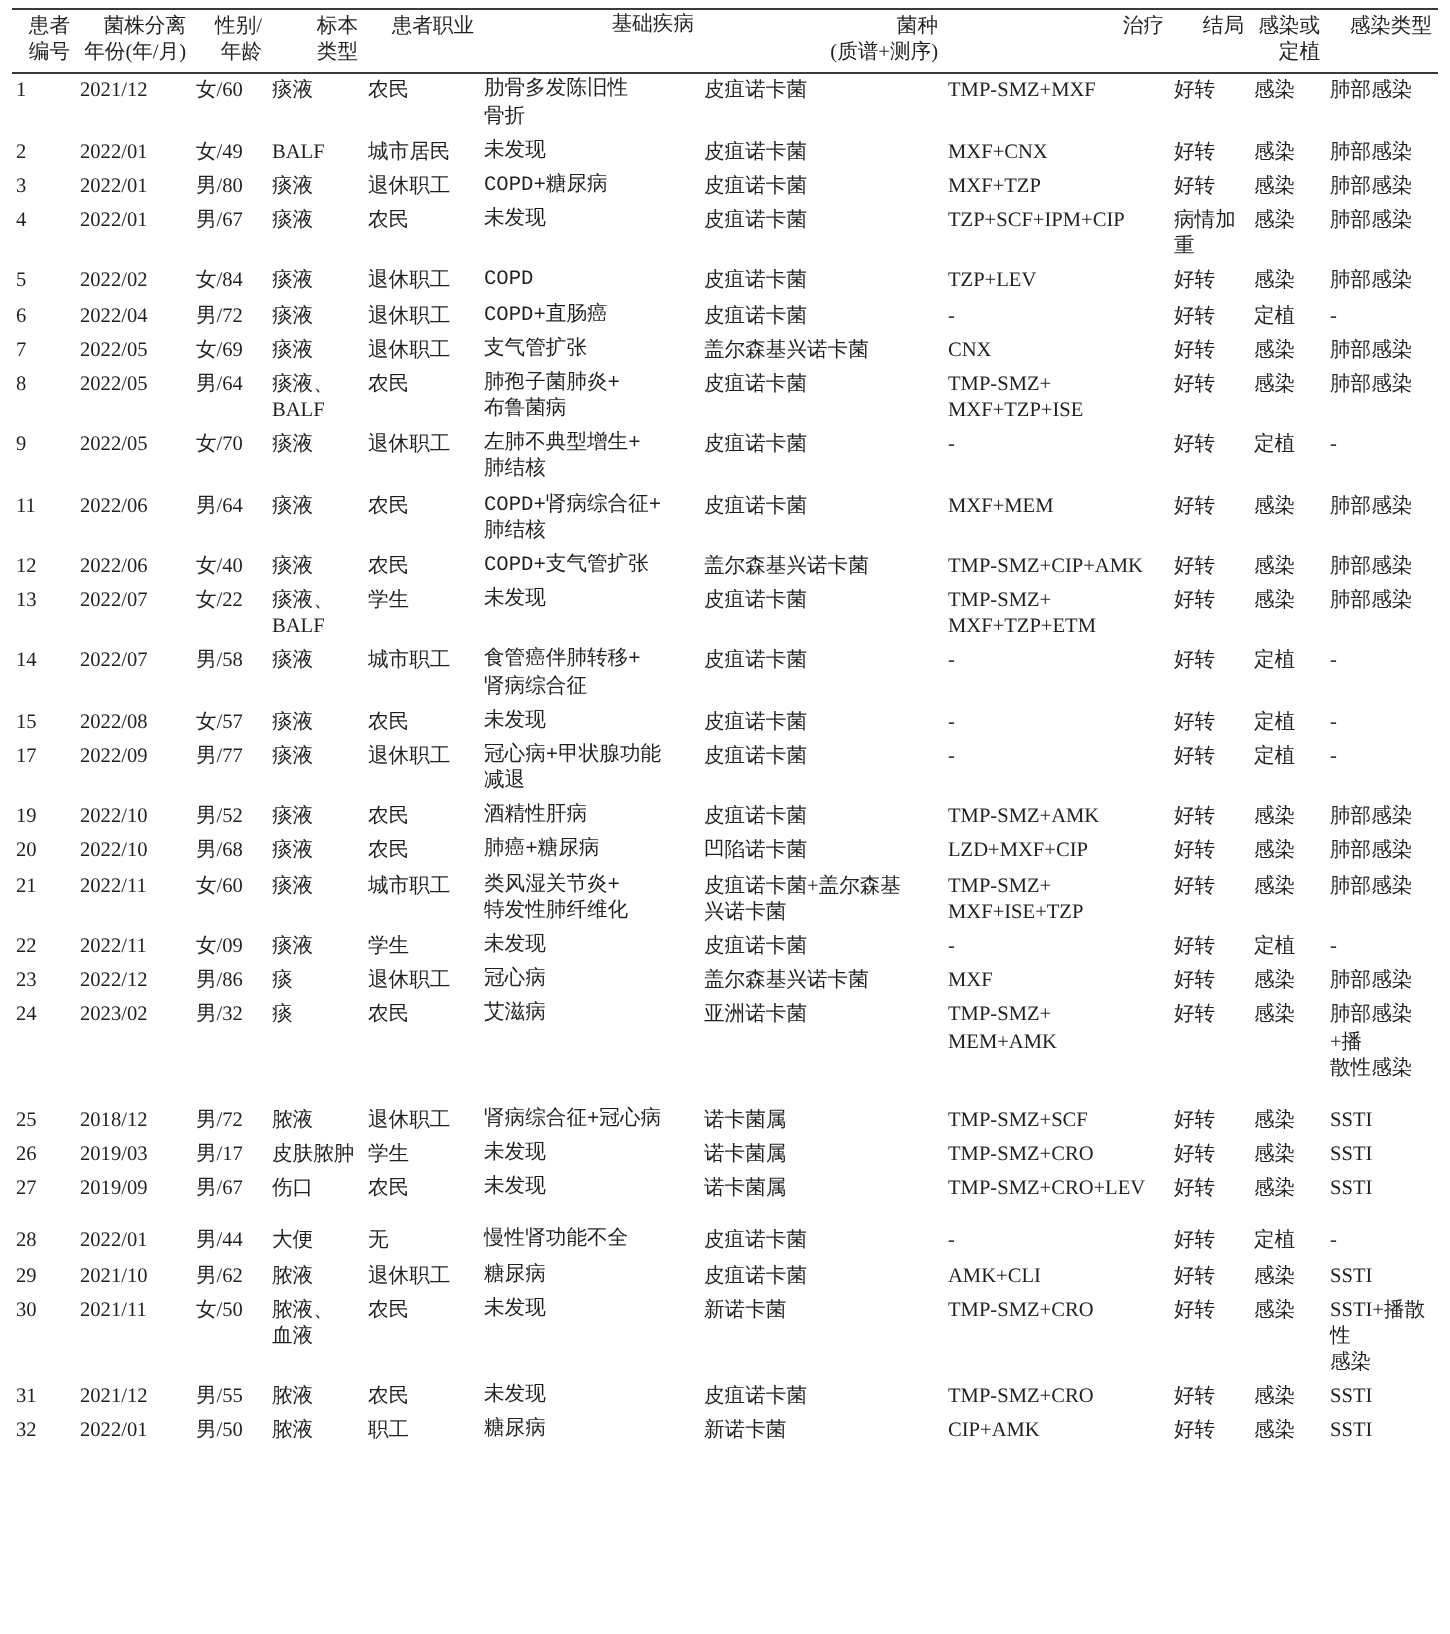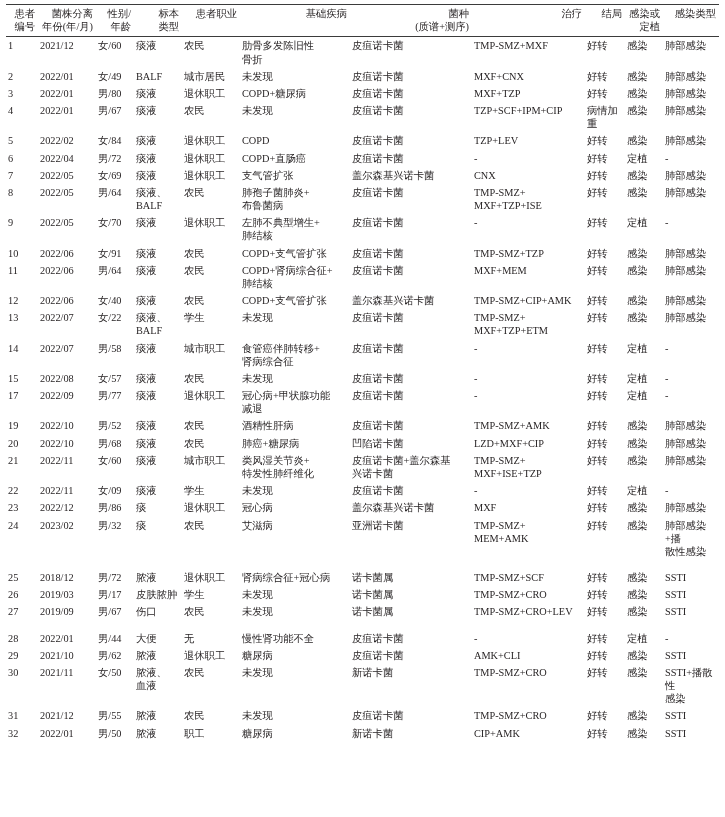--- a/index.html
+++ b/index.html
@@ -44,21 +44,21 @@
     white-space: pre-line;
   }
   tbody tr:last-child td { padding-bottom: 3px; }
 
   
   .c-id    { width: 32px;  }
   .c-year  { width: 58px;  }
   .c-sex   { width: 38px;  }
   .c-spec  { width: 48px;  }
   .c-occ   { width: 58px;  }
-  .c-dis   { width: 110px; }
+  .c-dis   { width: 110px; font-family: Liberation Mono, monospace; }
   .c-bac   { width: 122px; }
   .c-tx    { width: 113px; }
   .c-out   { width: 40px;  }
   .c-inf   { width: 38px;  }
   .c-type  { width: 56px;  }
 
   
   td.drop  { padding-top: 16px; }
   
   tr.gap td { height: 9px; padding: 0; }
@@ -206,33 +206,20 @@
           <td class="c-occ">退休职工</td>
           <td class="c-dis">左肺不典型增生+
 肺结核</td>
           <td class="c-bac">皮疽诺卡菌</td>
           <td class="c-tx">-</td>
           <td class="c-out">好转</td>
           <td class="c-inf">定植</td>
           <td class="c-type">-</td>
         </tr>
         <tr>
-          <td class="c-id">10</td>
-          <td class="c-year">2022/06</td>
-          <td class="c-sex">女/91</td>
-          <td class="c-spec">痰液</td>
-          <td class="c-occ">农民</td>
-          <td class="c-dis">COPD+支气管扩张</td>
-          <td class="c-bac">皮疽诺卡菌</td>
-          <td class="c-tx">TMP-SMZ+TZP</td>
-          <td class="c-out">好转</td>
-          <td class="c-inf">感染</td>
-          <td class="c-type">肺部感染</td>
-        </tr>
-        <tr>
           <td class="c-id">11</td>
           <td class="c-year">2022/06</td>
           <td class="c-sex">男/64</td>
           <td class="c-spec">痰液</td>
           <td class="c-occ">农民</td>
           <td class="c-dis">COPD+肾病综合征+
 肺结核</td>
           <td class="c-bac">皮疽诺卡菌</td>
           <td class="c-tx">MXF+MEM</td>
           <td class="c-out drop">好转</td>

